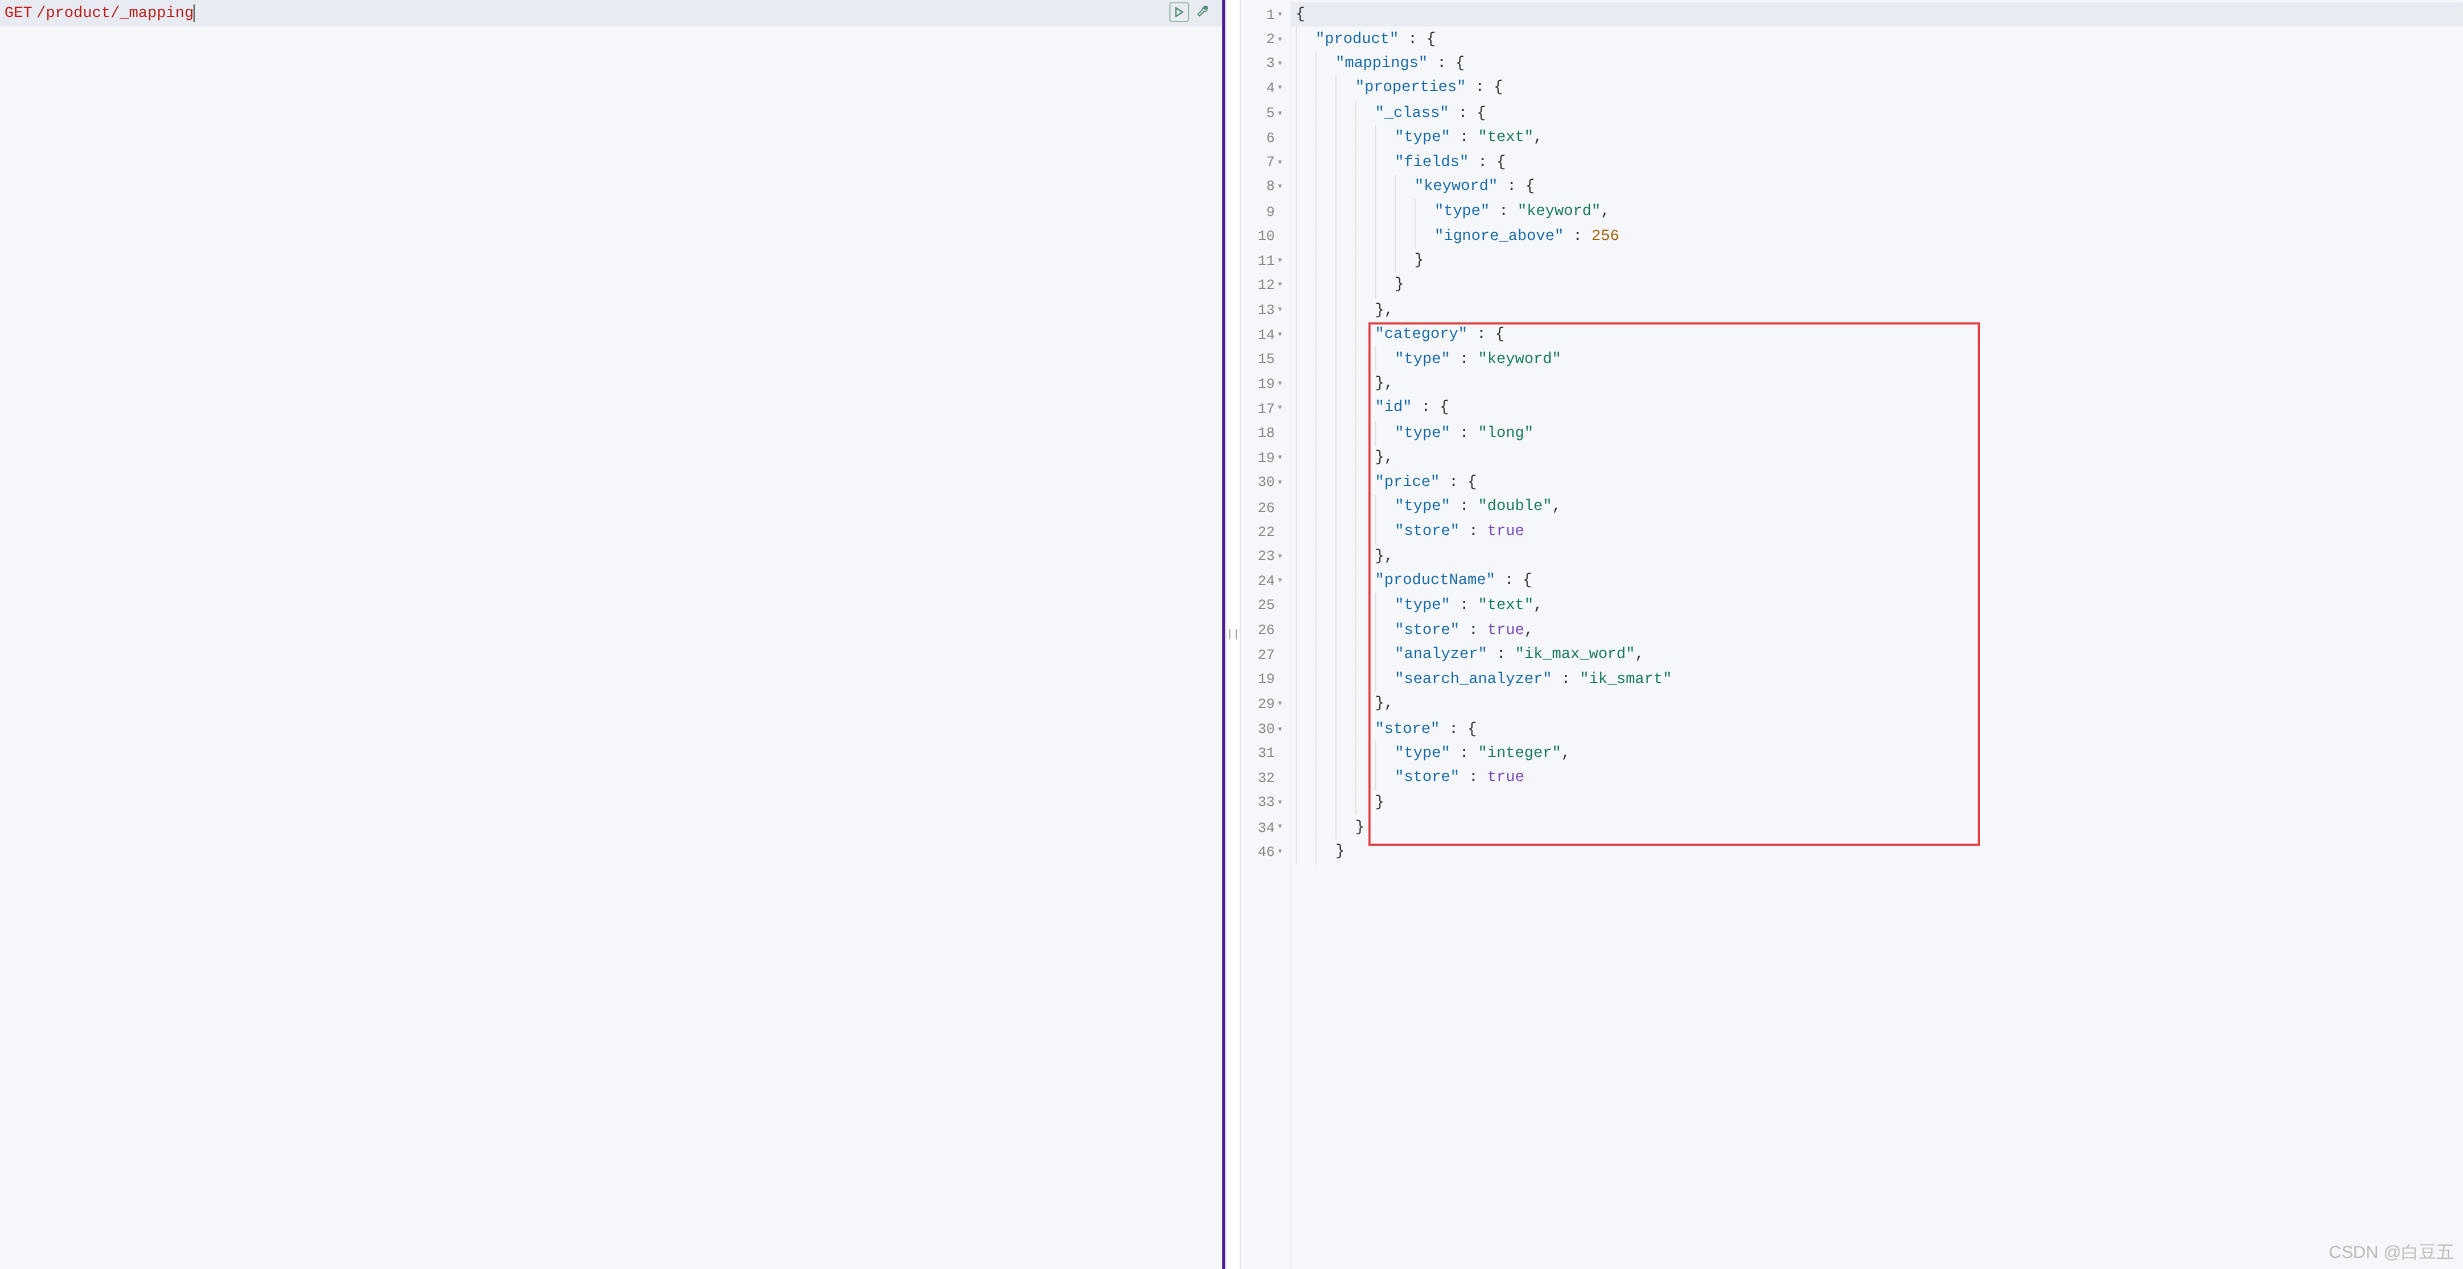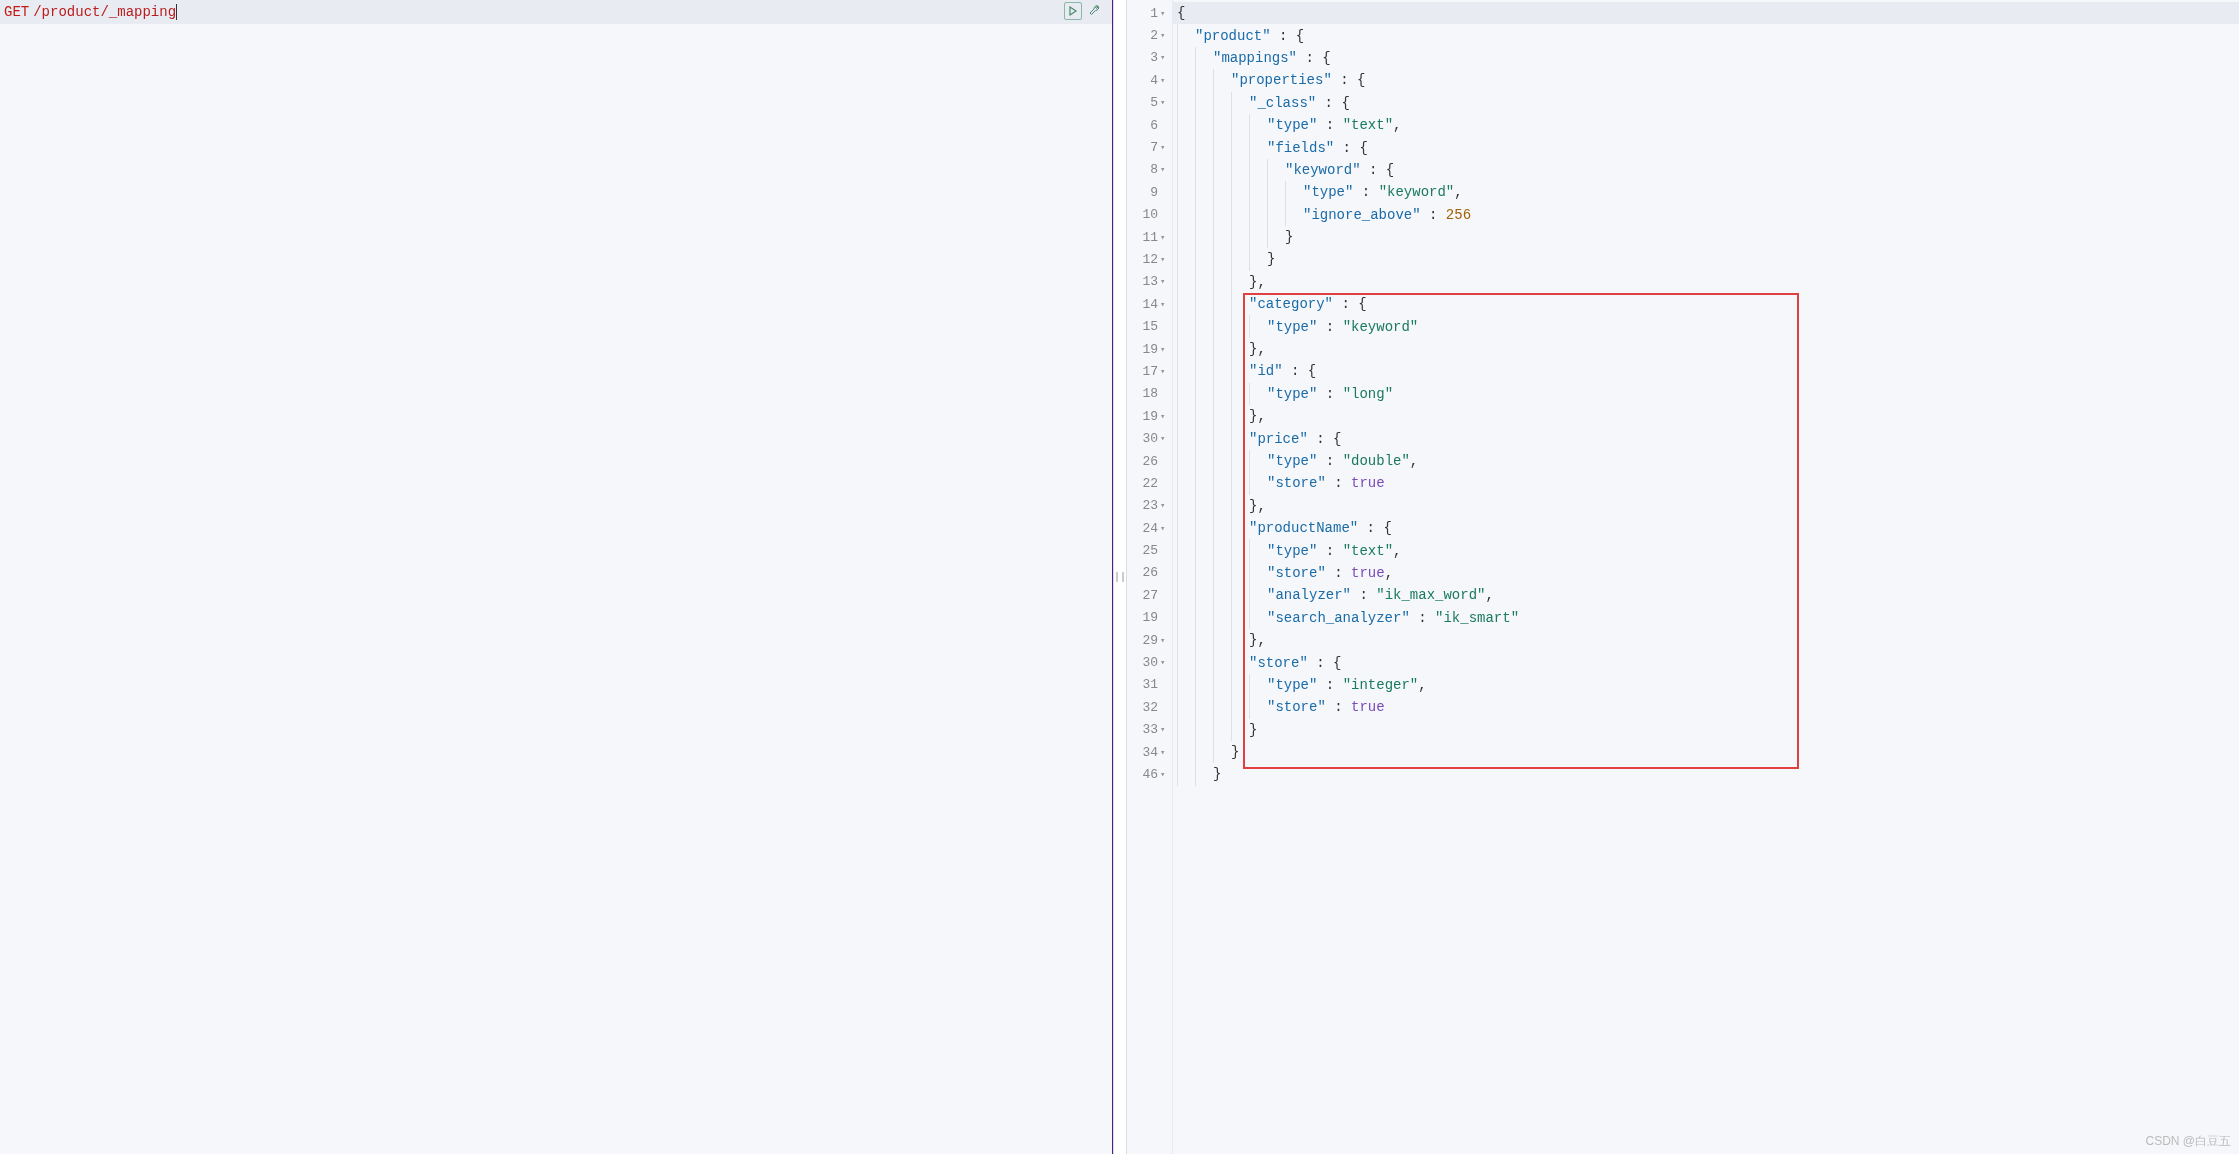--- a/index.html
+++ b/index.html
@@ -15,21 +15,21 @@
       height: 100vh;
       overflow: hidden;
     }
     .panel {
       flex: 1;
       background: #f5f7fa;
       position: relative;
       overflow: hidden;
     }
     .panel-left {
-      border-right: 1px solid #4c1d95;
+      border-right: 3px solid #4c1d95;
     }
     .request-line {
       display: flex;
       align-items: center;
       background: #e8ecf2;
       padding: 2px 4px;
       height: 24px;
       position: relative;
     }
     .method {
@@ -149,21 +149,21 @@
       left: 70px;
       top: 293px;
       width: 556px;
       height: 476px;
     }
     .watermark {
       position: absolute;
       bottom: 4px;
       right: 8px;
       color: #bbb;
-      font-size: 12px;
+      font-size: 16px;
       font-family: sans-serif;
     }
   </style>
 </head>
 <body>
 
 <div class="panel panel-left">
   <div class="request-line">
     <span class="method">GET</span>
     <span class="url">/product/_mapping</span>

